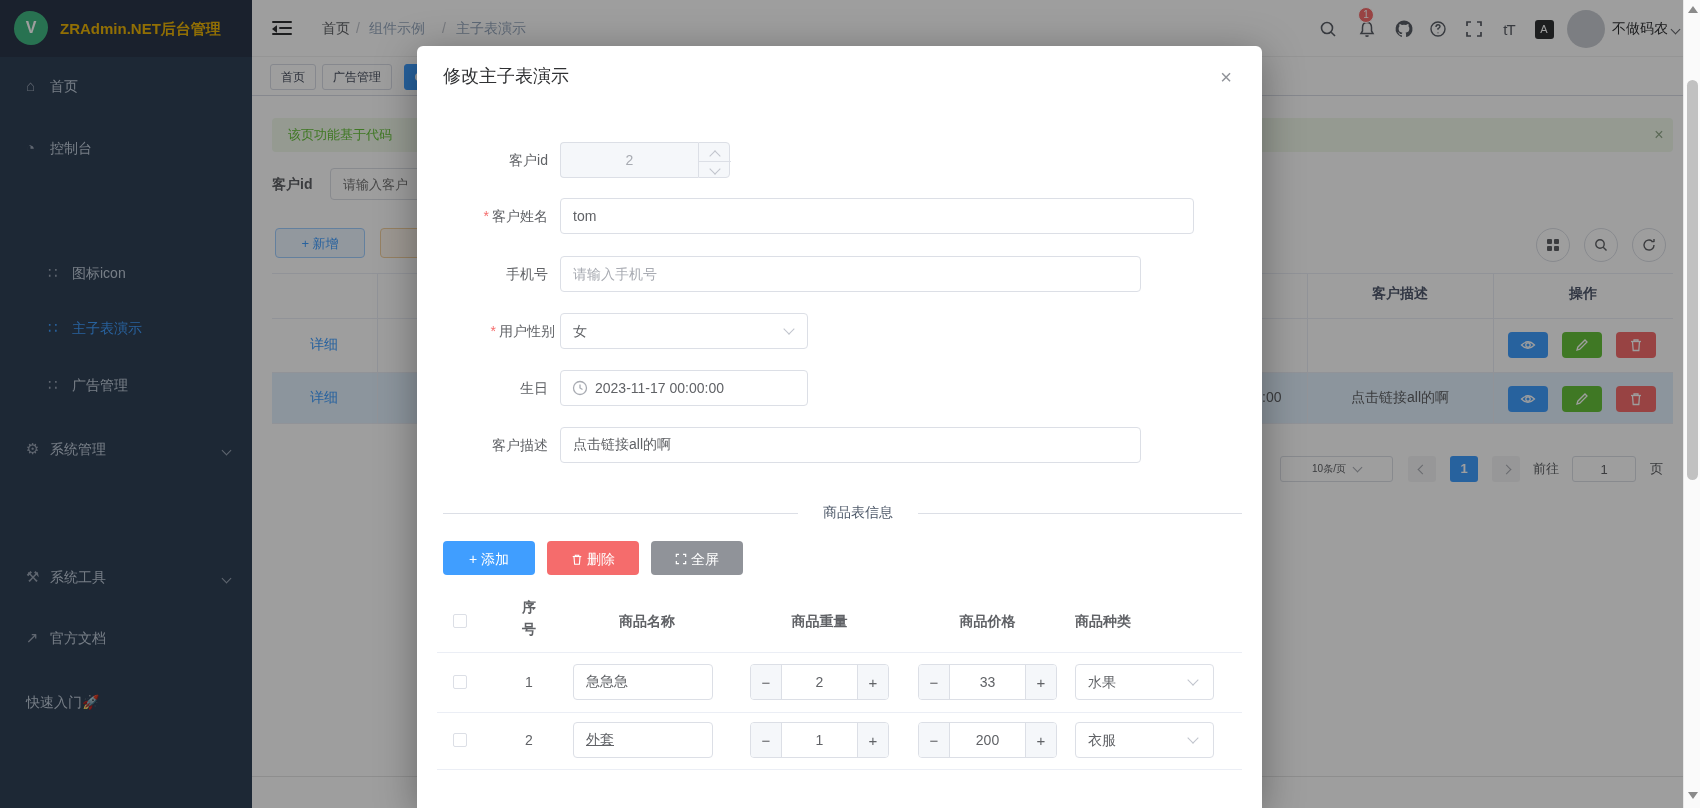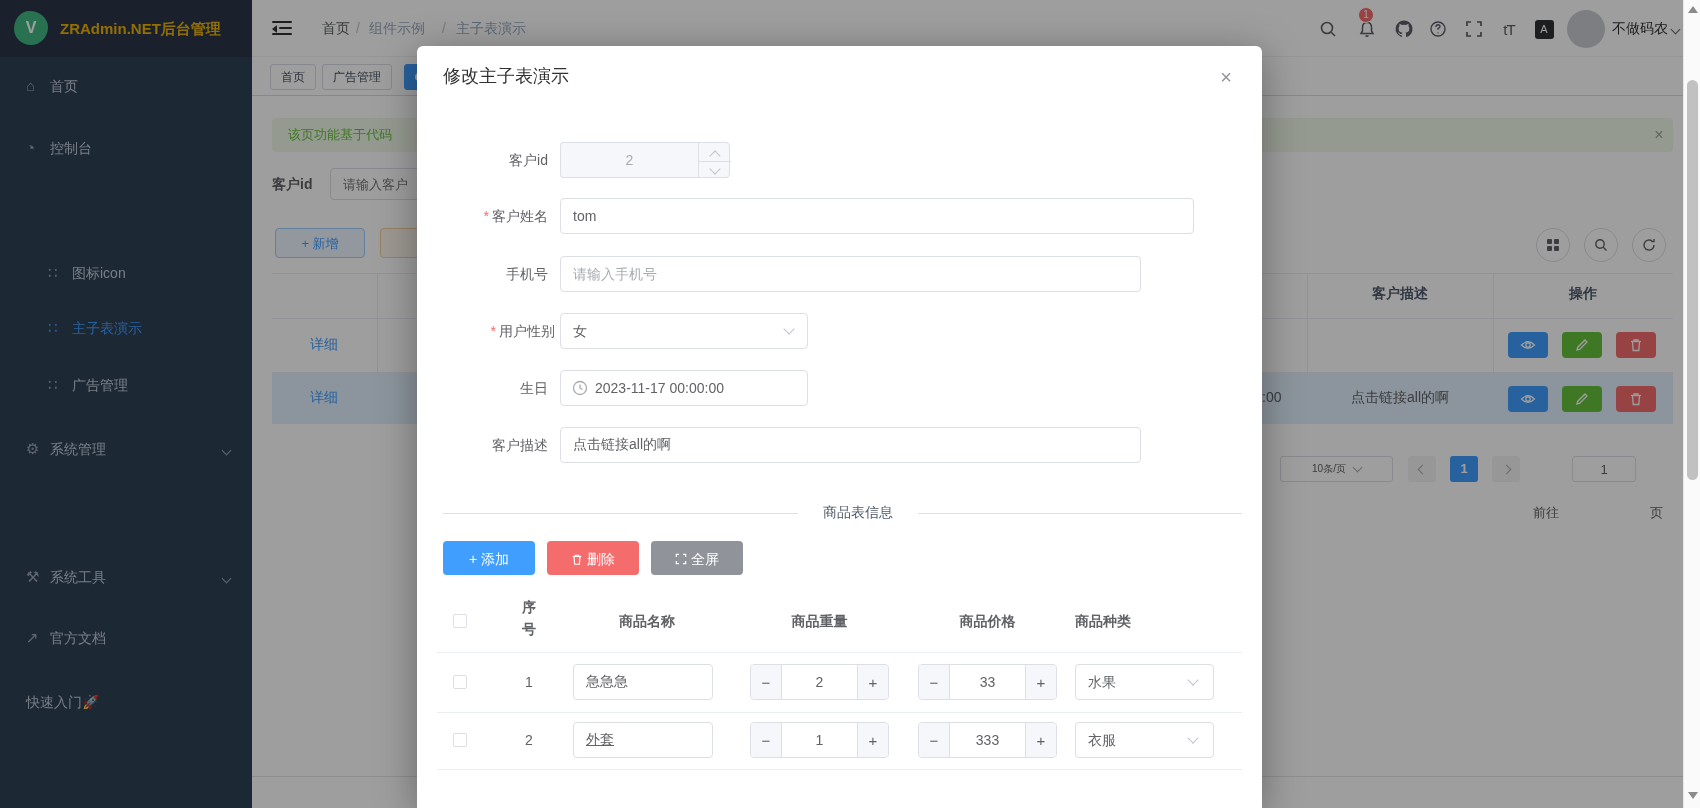--- a/index.html
+++ b/index.html
@@ -57,21 +57,21 @@
   .bgt-cell{font-size:14px;color:#606266;}
   #bg-row2-hl{left:20px;top:372px;width:1401px;height:51px;background:#e3f1fd;}
   .link-detail{color:#409eff;font-size:14px;cursor:pointer;}
   .op-btn{width:40px;height:26px;border-radius:4px;display:flex;align-items:center;justify-content:center;color:#fff;cursor:pointer;}
 
   
   .pg-box{top:456px;height:26px;background:#fff;border:1px solid #dcdfe6;border-radius:3px;font-size:10px;color:#606266;}
   .pg-btn{top:456px;width:28px;height:26px;background:#f4f4f5;border-radius:3px;display:flex;align-items:center;justify-content:center;cursor:pointer;}
   .pg-chev{width:7px;height:7px;border-right:1.5px solid #a8abb2;border-bottom:1.5px solid #a8abb2;}
   #pg-current{left:1198px;top:456px;width:28px;height:26px;background:#409eff;border-radius:3px;color:#fff;font-size:13px;text-align:center;line-height:26px;font-weight:bold;}
-  .pg-text{top:456px;height:26px;line-height:26px;font-size:13px;color:#606266;margin-top:44px;}
+  .pg-text{top:456px;height:26px;line-height:26px;font-size:13px;color:#606266;}
 
   #footer-line{left:0;top:776px;width:1431px;height:1px;background:#e6e6e6;}
 
   
   #mask{left:0;top:0;width:1683px;height:808px;background:rgba(0,0,0,0.38);z-index:10;}
 
   
   #modal{left:417px;top:46px;width:845px;height:762px;background:#fff;border-radius:6px 6px 0 0;box-shadow:0 8px 40px rgba(0,0,0,.35);z-index:20;}
   #modal-title{left:26px;top:18px;font-size:18px;color:#303133;}
   #modal-close{left:795px;top:18px;width:28px;height:28px;text-align:center;line-height:26px;font-size:20px;color:#909399;cursor:pointer;}
@@ -381,21 +381,21 @@
     <div class="cb abs" style="left:36px;top:687px"></div>
     <div class="ct-num abs" style="left:96px;top:686px;width:32px">2</div>
     <input class="f-input abs" style="left: 156px; top: 676px; width: 140px; text-decoration: underline;" value="外套">
     <div class="step abs" style="left:333px;top:676px;width:139px">
       <div class="step-btn">−</div>
       <div class="step-val">1</div>
       <div class="step-btn">+</div>
     </div>
     <div class="step abs" style="left:501px;top:676px;width:139px">
       <div class="step-btn">−</div>
-      <div class="step-val">333</div>
+      <div class="step-val">200</div>
       <div class="step-btn">+</div>
     </div>
     <div class="ct-select abs" style="left:658px;top:676px;width:139px">衣服</div>
     <i class="sel-chev" style="left:772px;top:688px"></i>
     <div class="ct-line abs" style="top:723px"></div>
   </section>
 
   <div id="scrollbar" class="abs">
     <div class="sb-arrow abs" style="top:6px;border-bottom:7px solid #8a8a8a"></div>
     <div id="sb-thumb" class="abs"></div>

